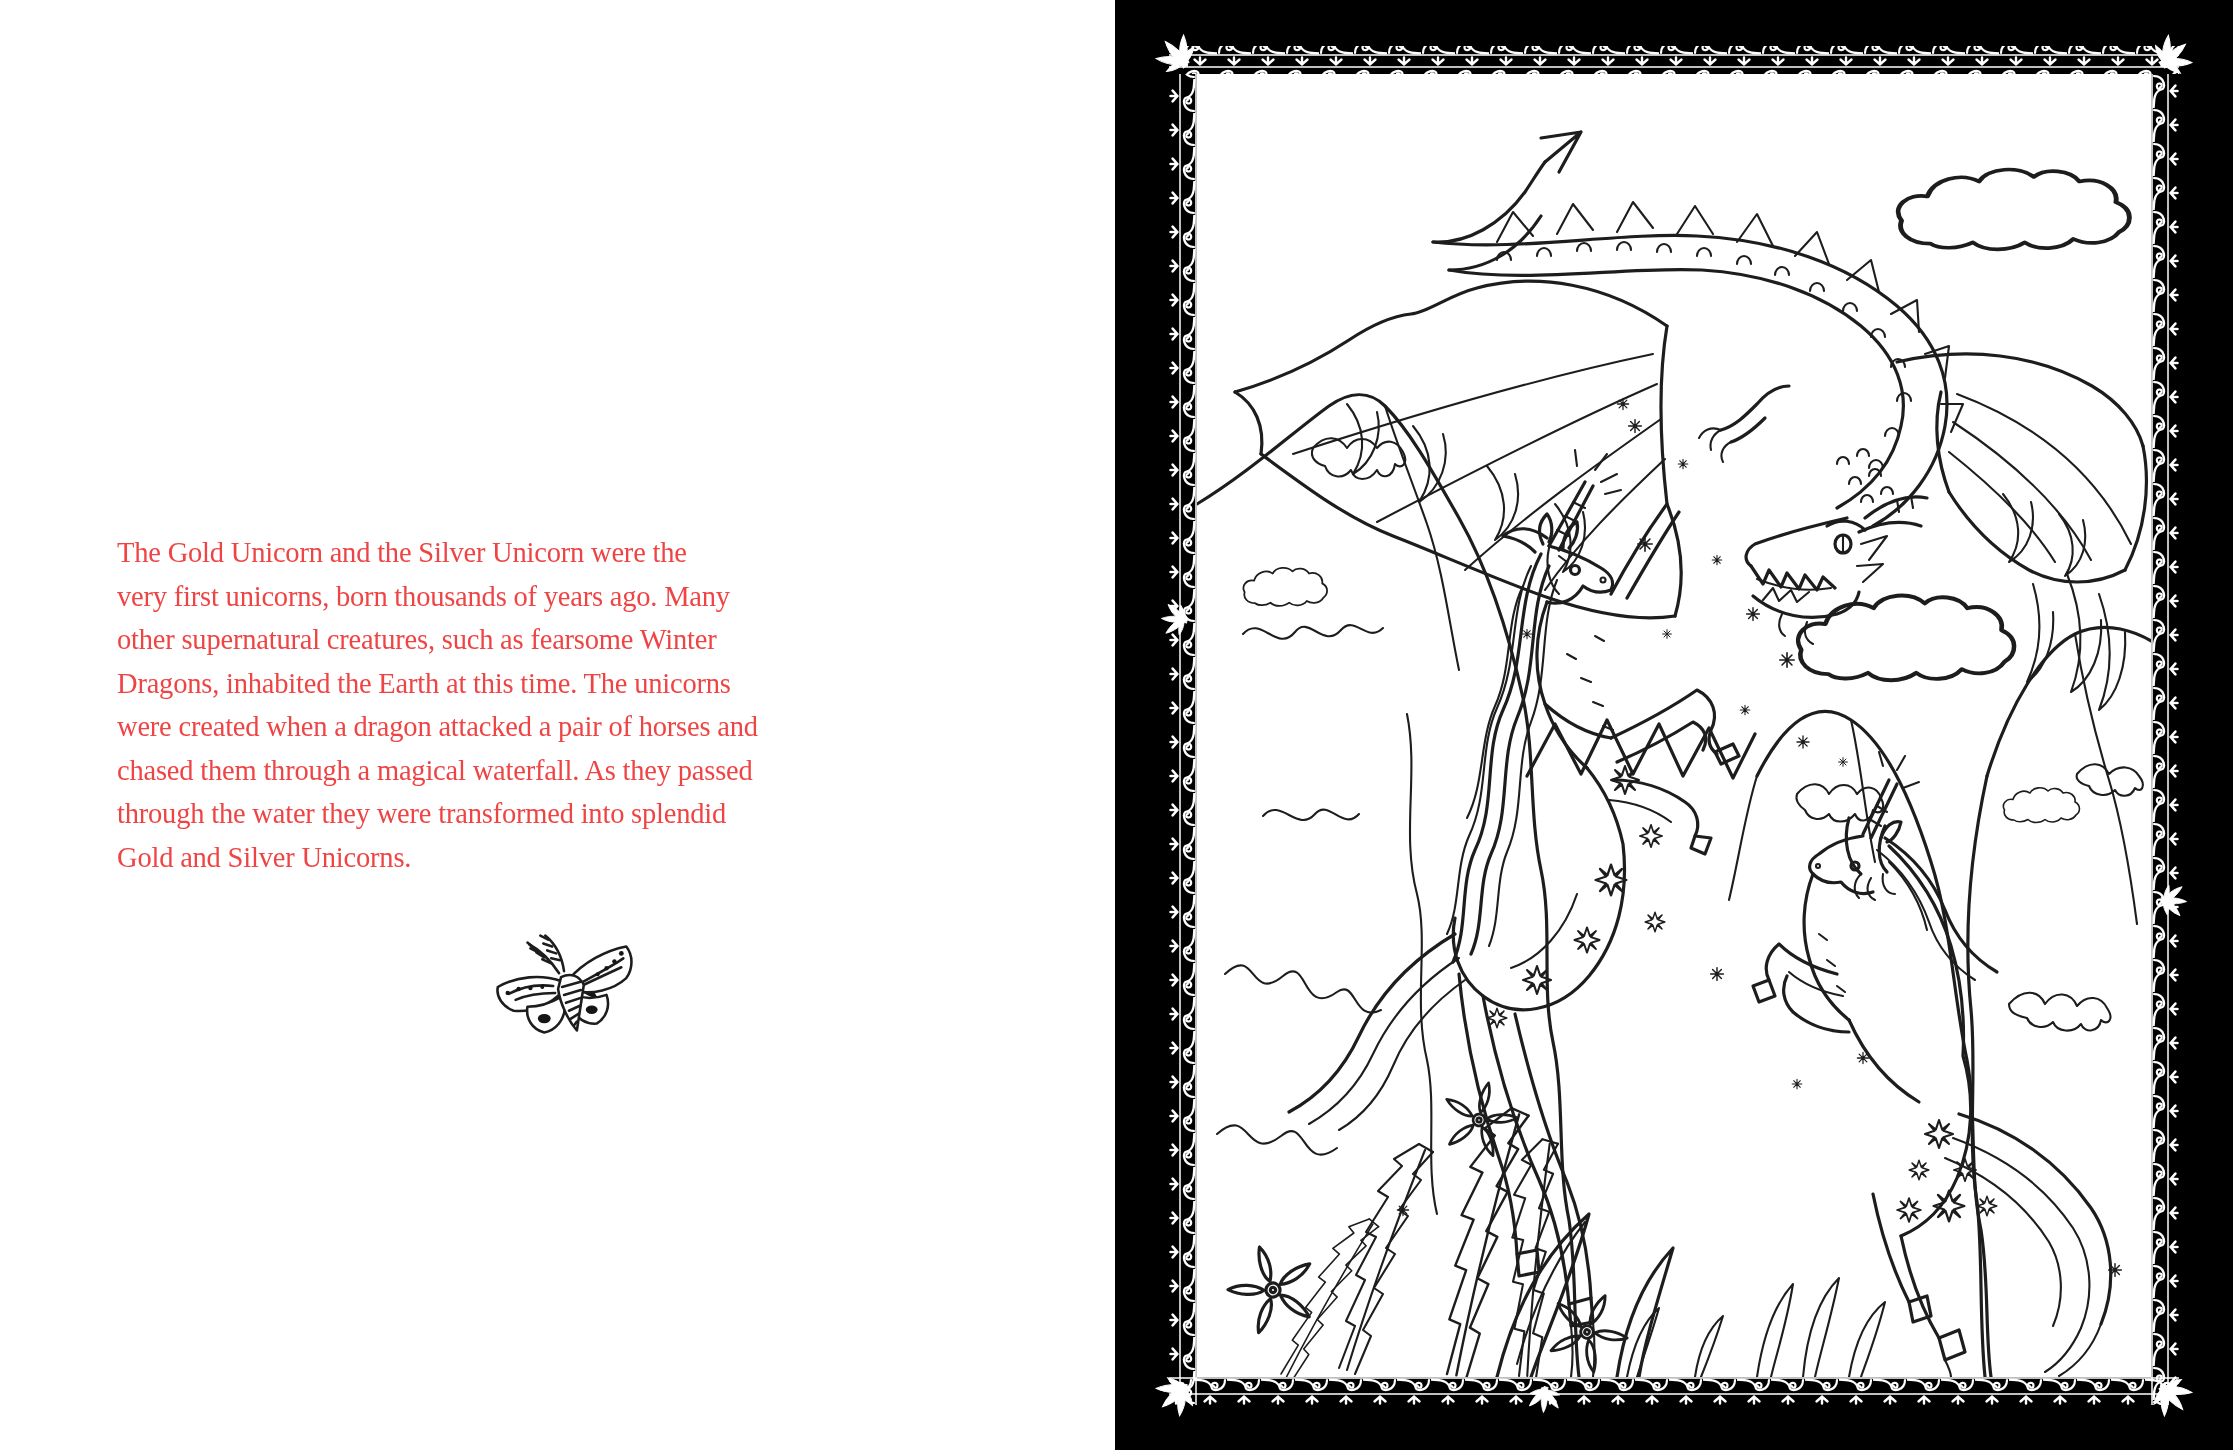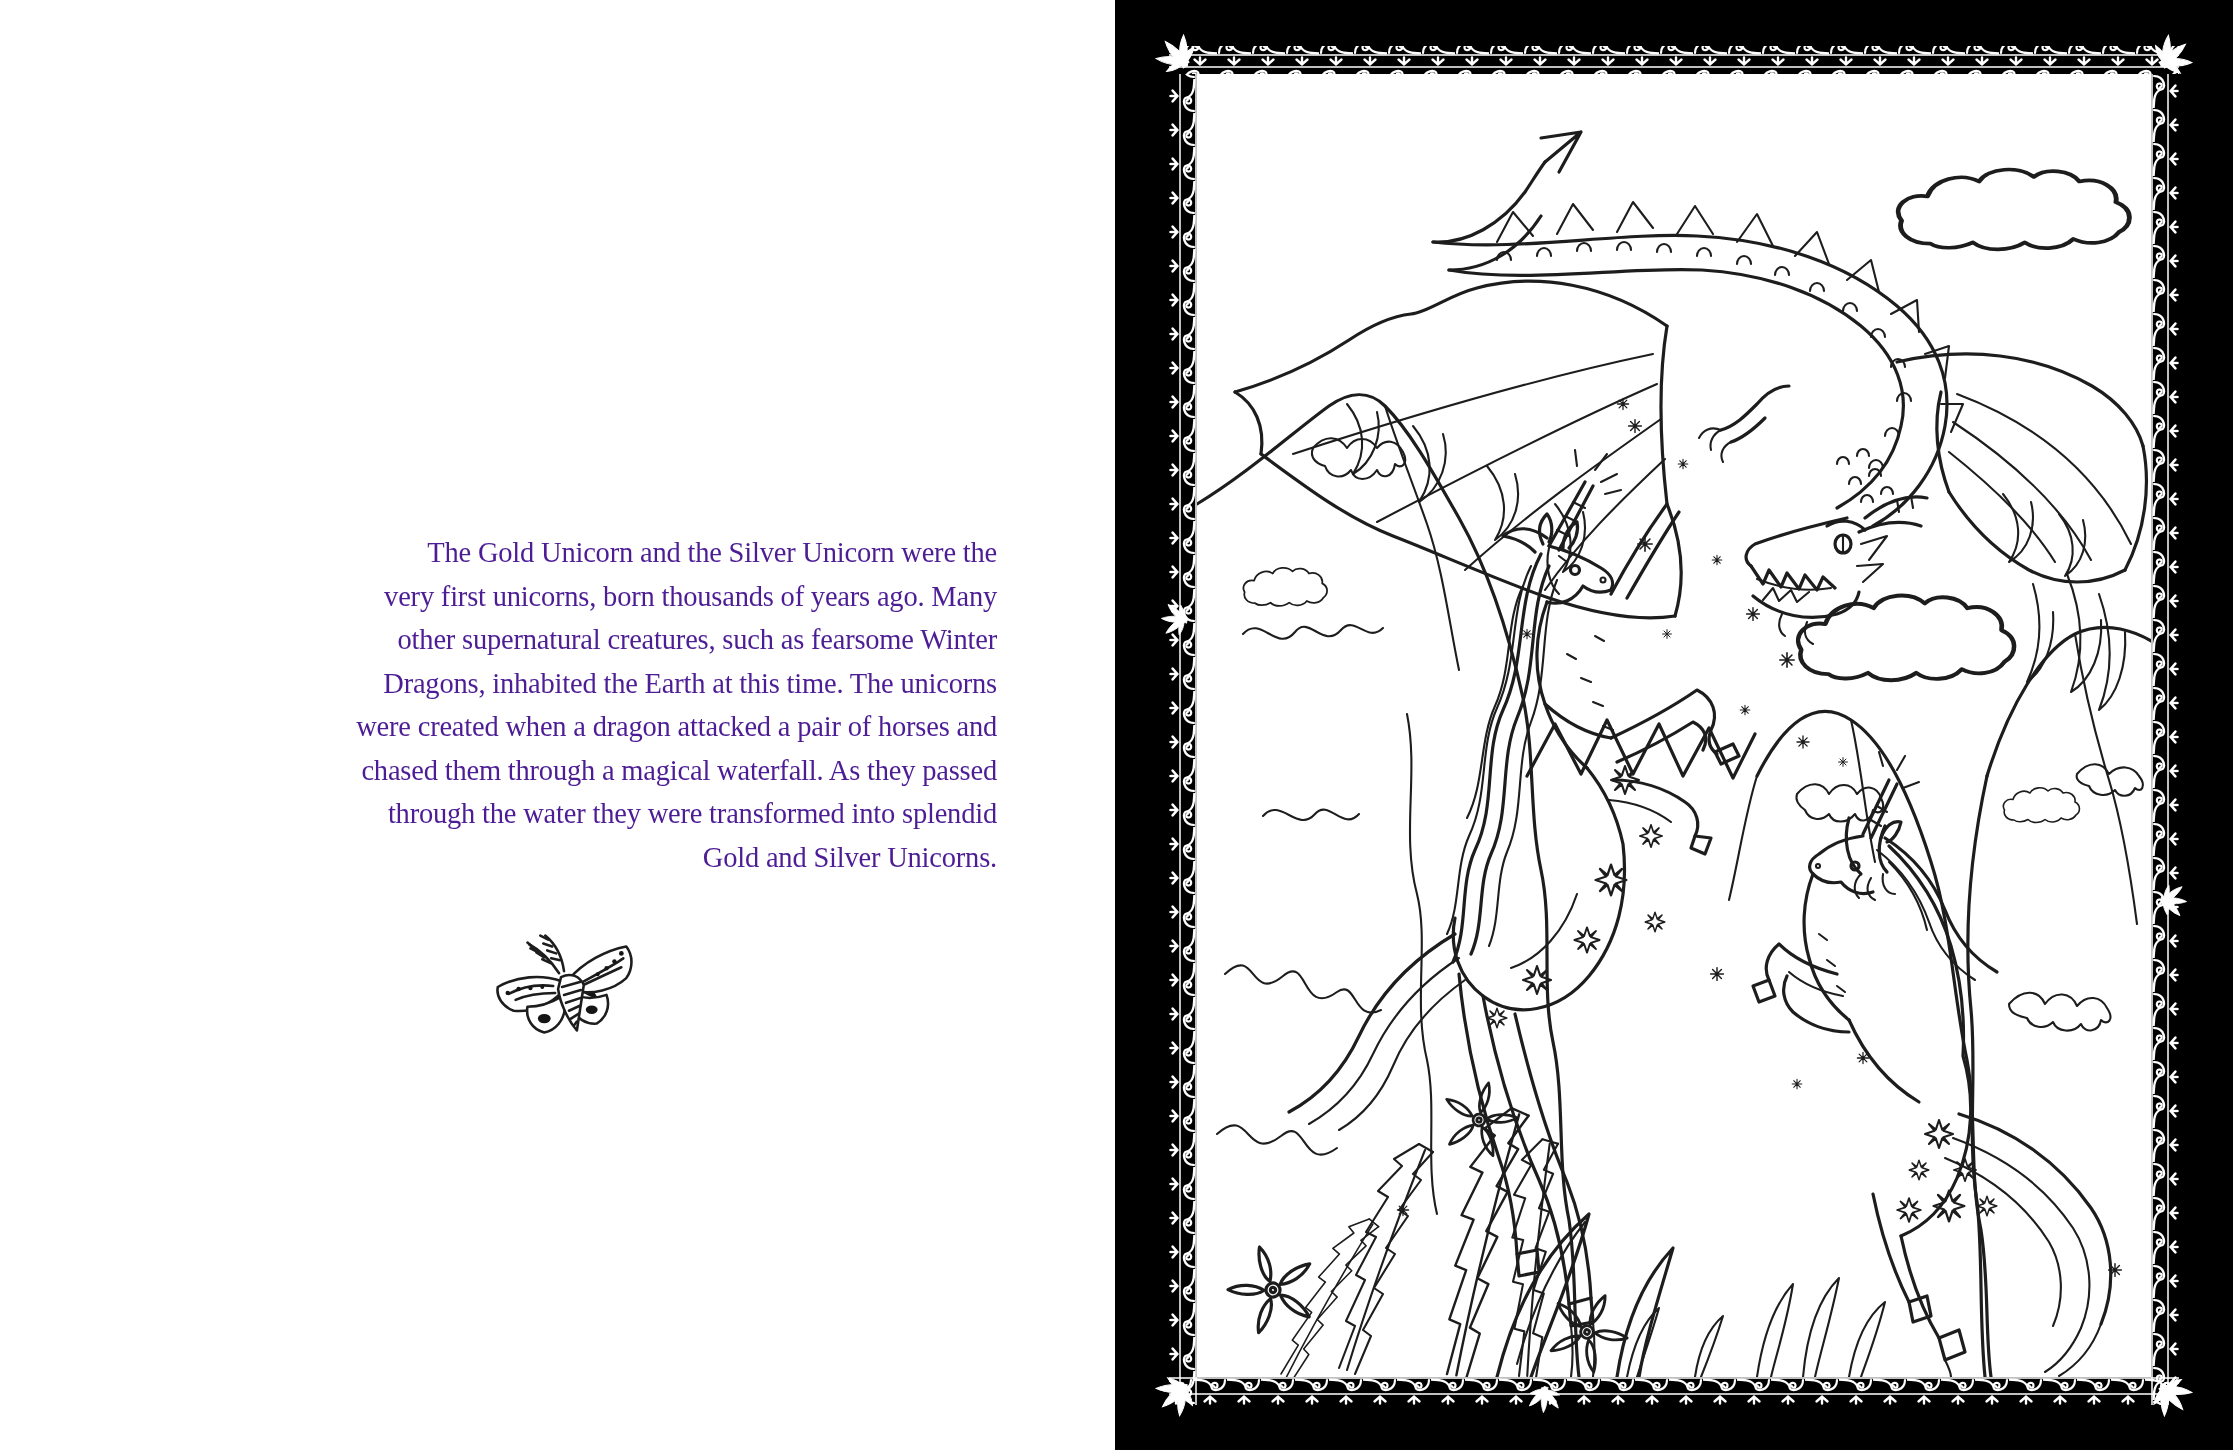--- a/index.html
+++ b/index.html
@@ -9,26 +9,26 @@
     background:#ffffff;
     overflow:hidden;
     font-family:"Liberation Serif","DejaVu Serif",serif;
   }
   .page{position:absolute;top:0;height:1450px;}
   .page-left{left:0;width:1115px;background:#ffffff;}
   .page-right{left:1115px;width:1118px;background:#000000;}
   .story{
     position:absolute;
     left:117px;top:531px;width:880px;
-    text-align:right;
+    text-align:left;
     white-space:pre-line;
     font-size:28.5px;
     line-height:43.5px;
     letter-spacing:-0.2px;
-    color:#4c1d95;
+    color:#ef4444;
   }
   .moth{position:absolute;left:482px;top:926px;width:168px;height:122px;}
   .plate-svg{position:absolute;left:0;top:0;width:1118px;height:1450px;display:block;}
   
   .ink{stroke:#1d1d1d;fill:none;stroke-linecap:round;stroke-linejoin:round;}
   .w3{stroke-width:3.2px;}
   .w2{stroke-width:2.1px;}
 </style>
 </head>
 <body>

